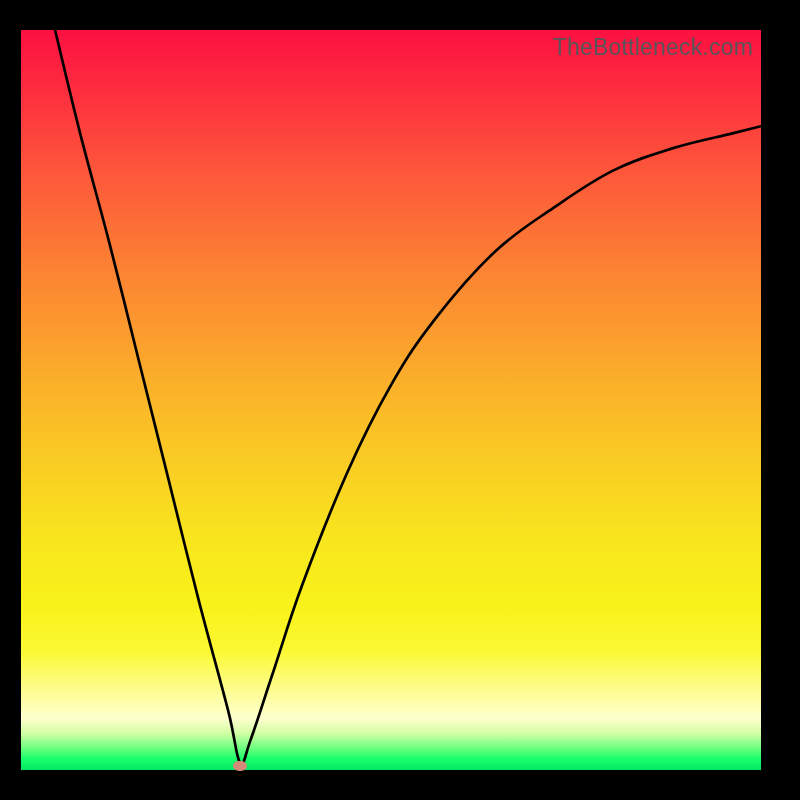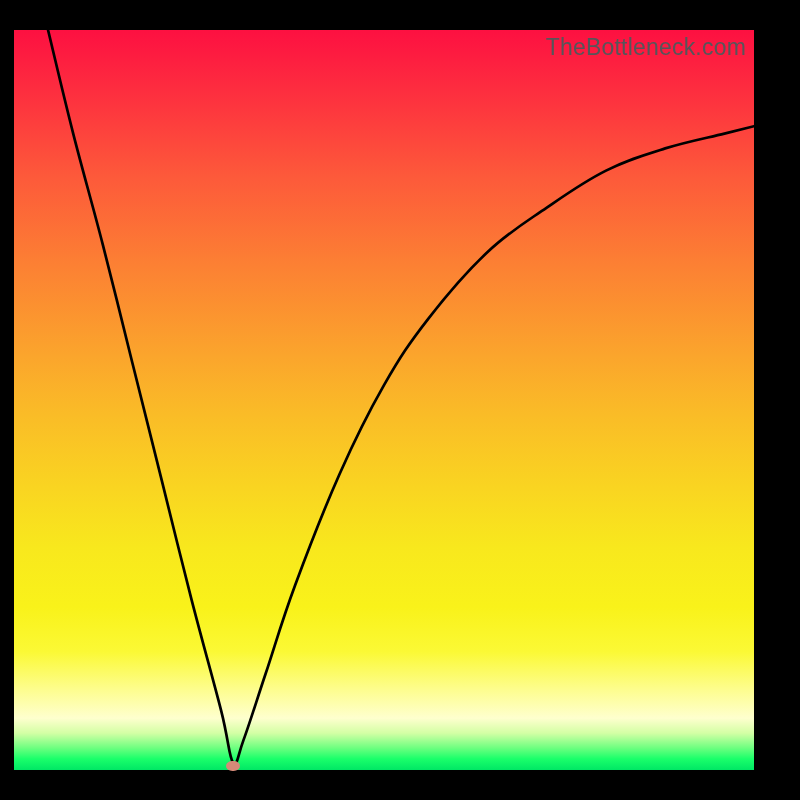--- a/index.html
+++ b/index.html
@@ -6,21 +6,21 @@
     margin: 0;
     padding: 0;
     width: 800px;
     height: 800px;
     background: #000;
     font-family: Arial, Helvetica, sans-serif;
     overflow: hidden;
   }
   .frame {
     position: absolute;
-    left: 14px;
+    left: 21px;
     top: 30px;
     width: 740px;
     height: 740px;
     background: #000;
   }
   .plot-area {
     position: absolute;
     left: 0;
     top: 0;
     width: 740px;

